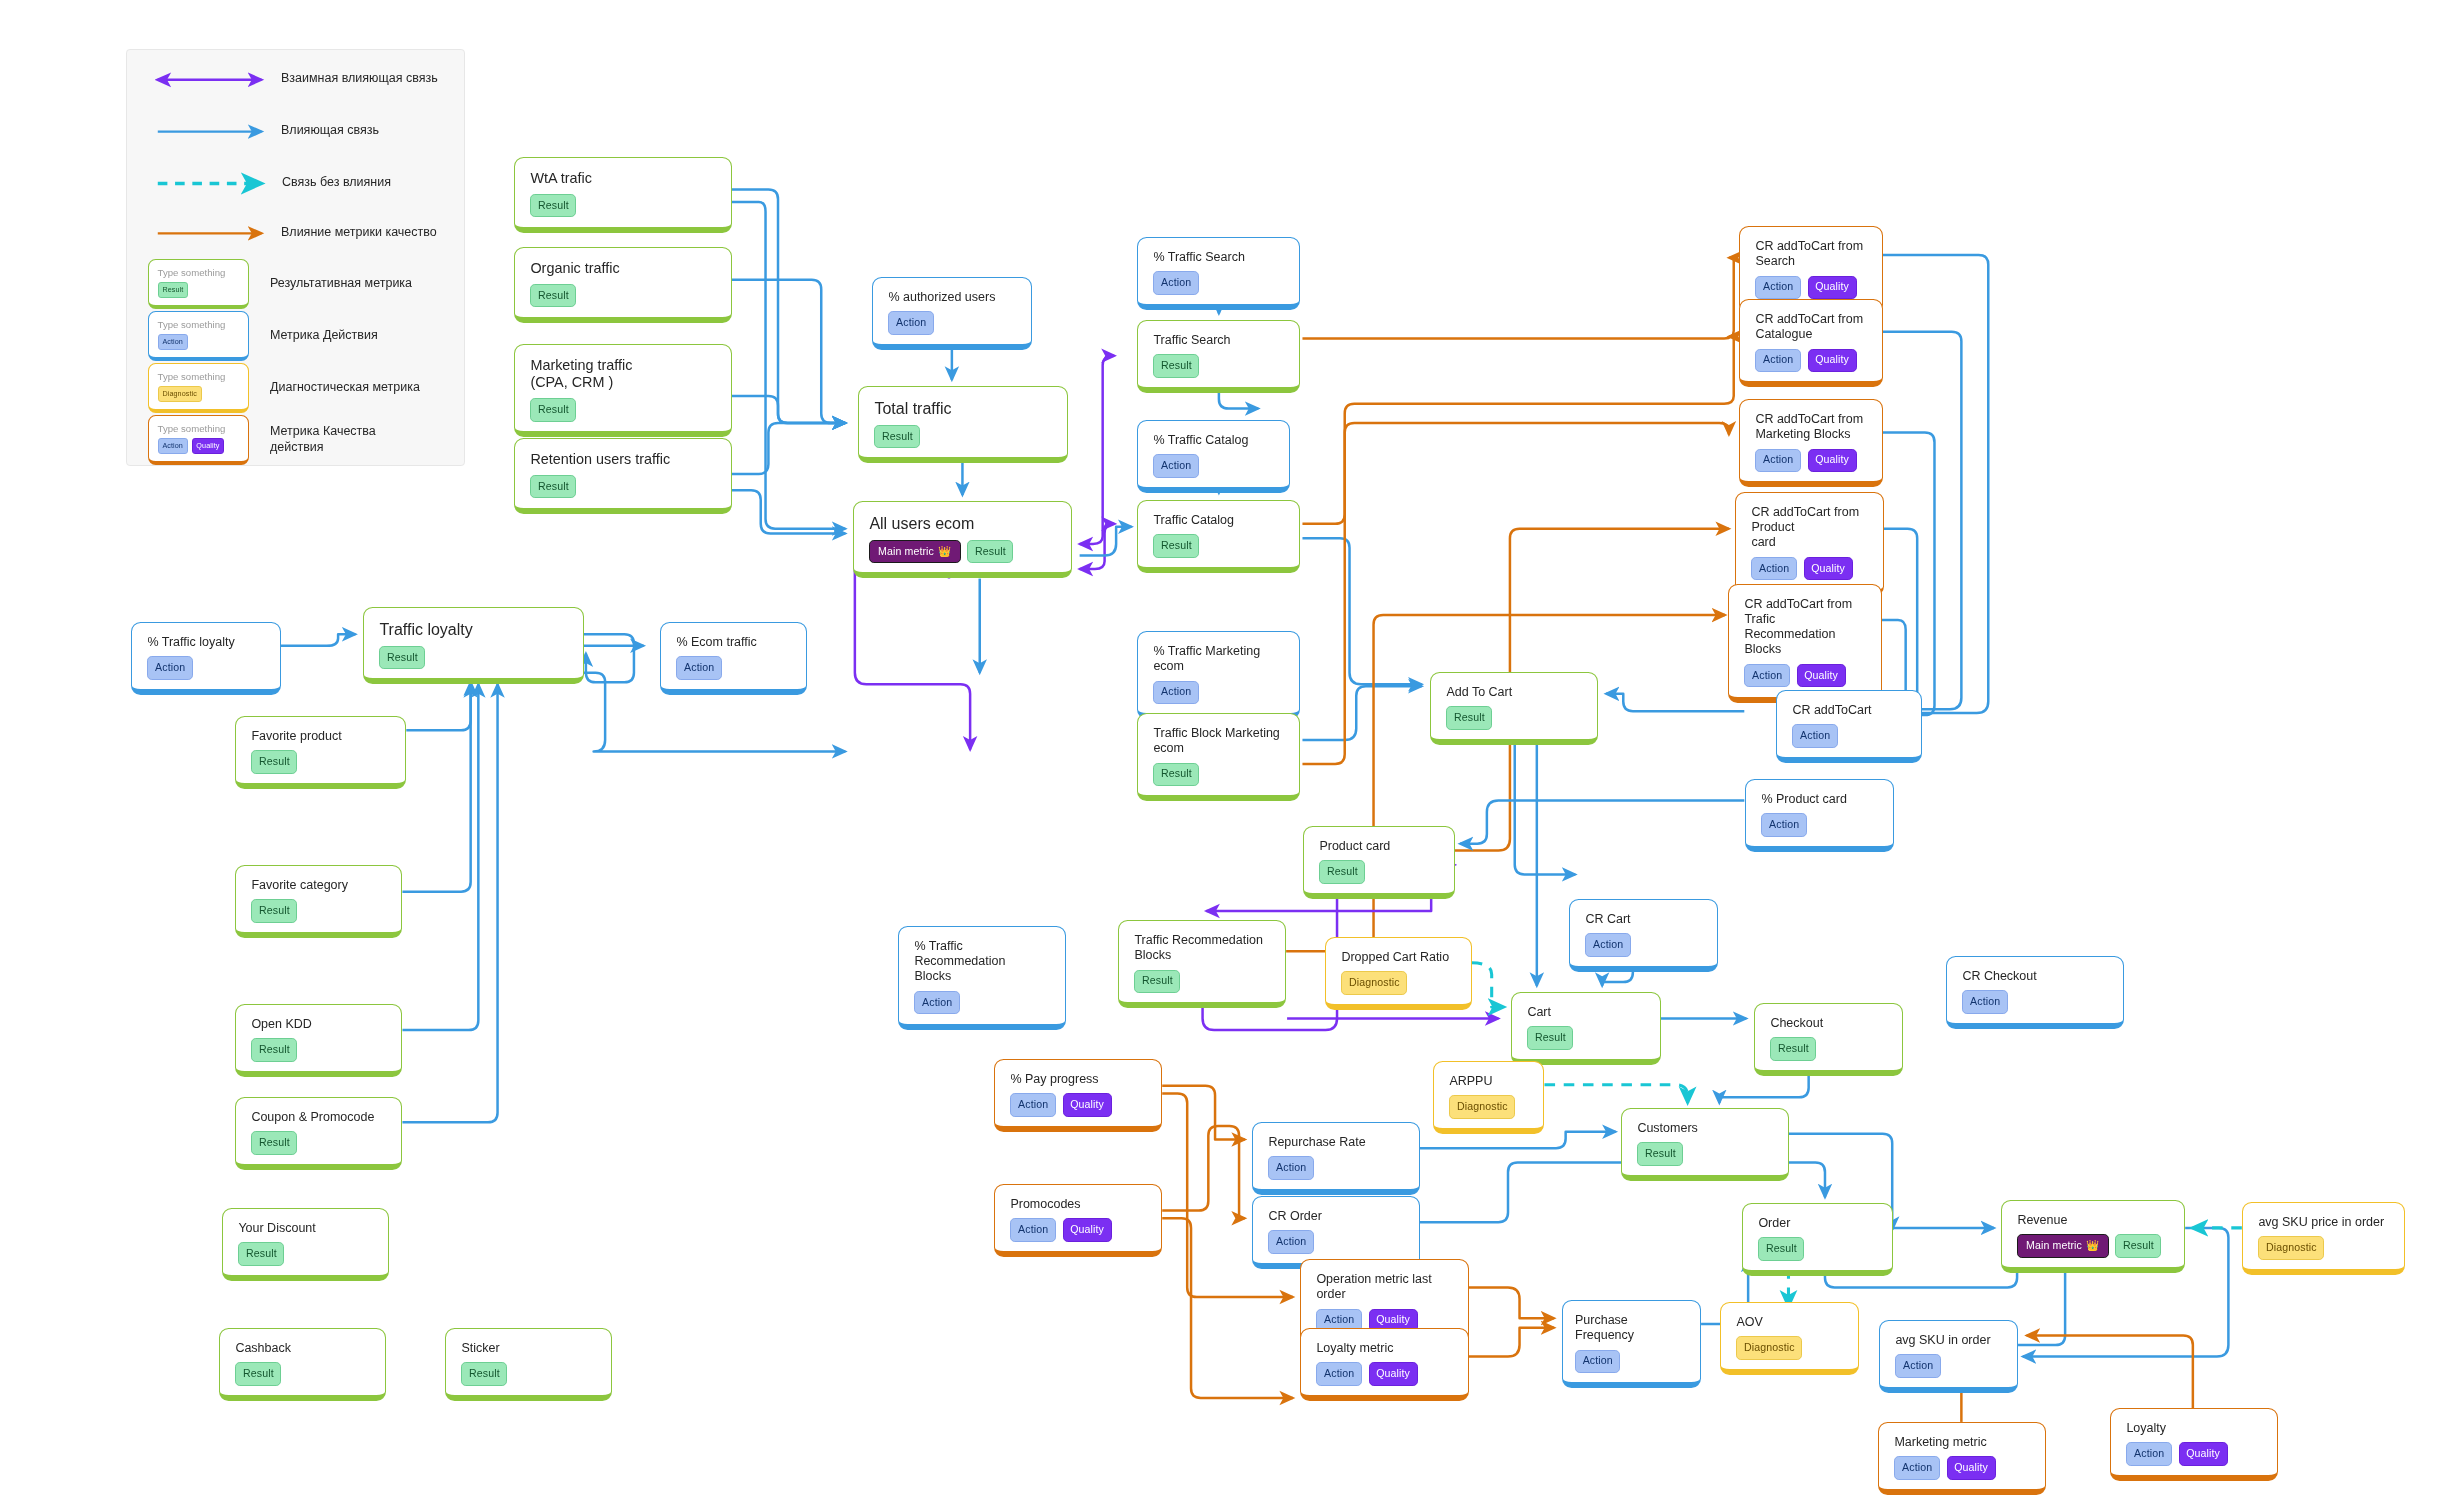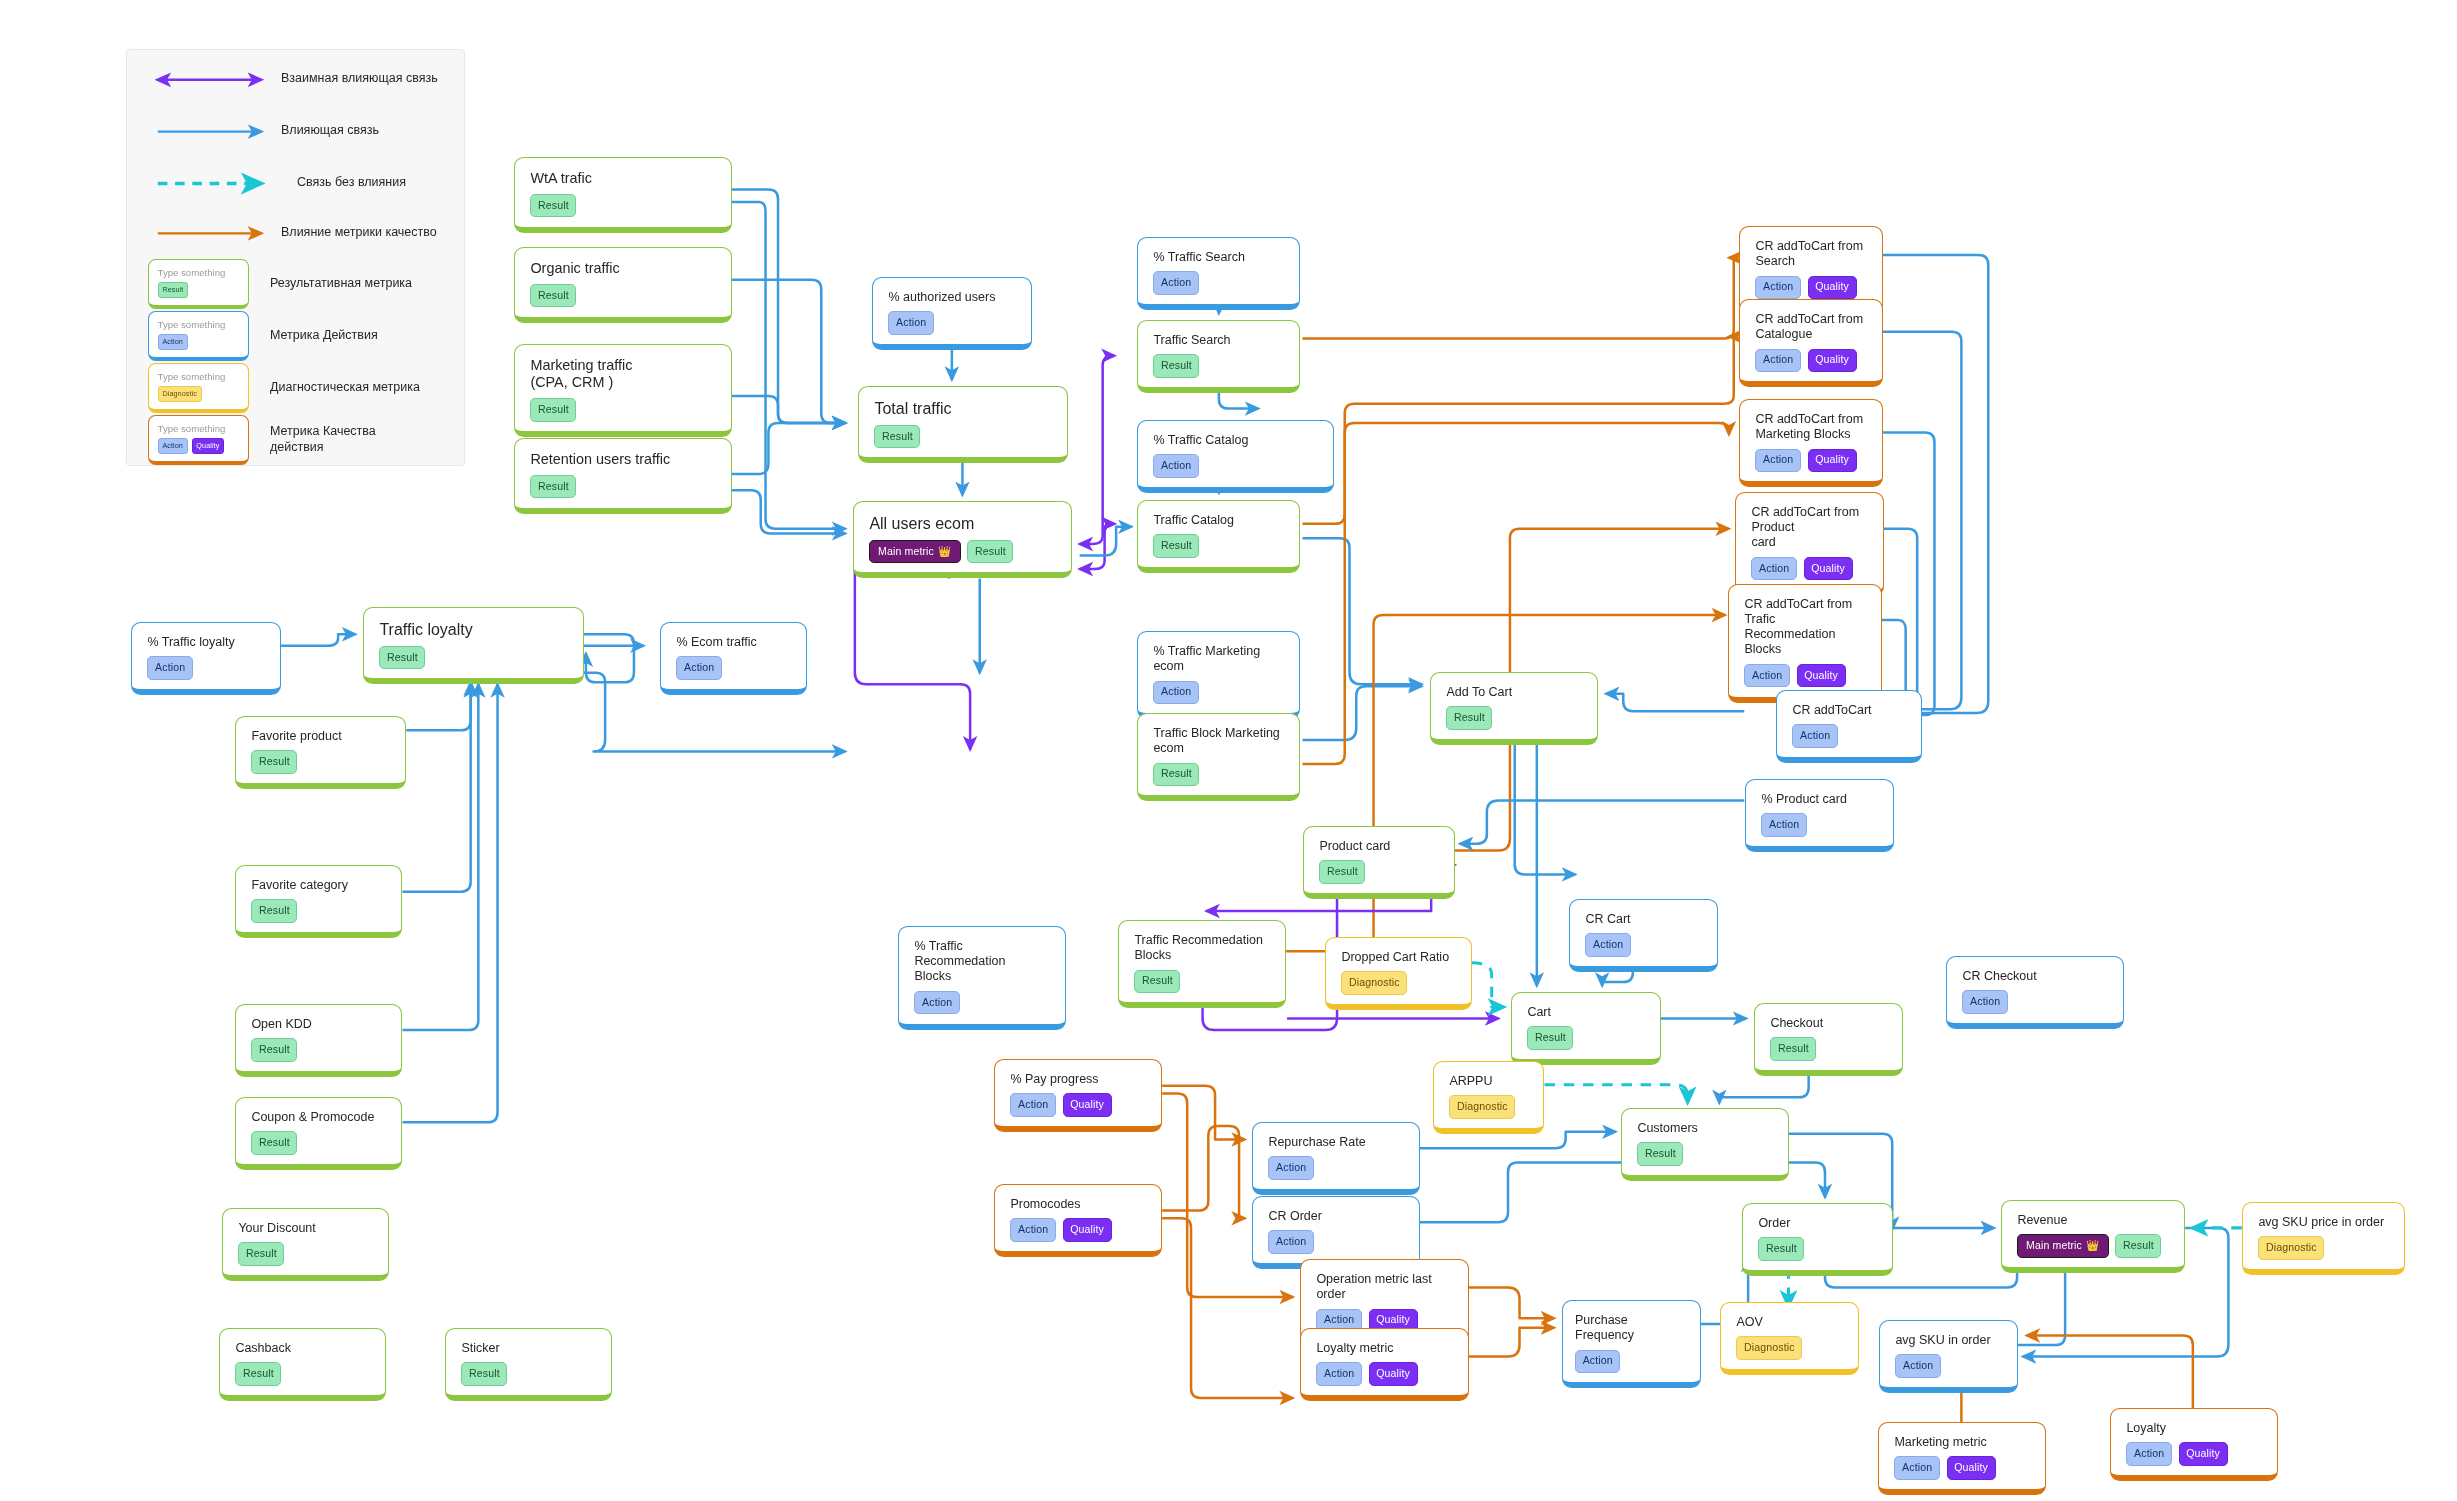--- a/index.html
+++ b/index.html
@@ -248,21 +248,21 @@
         <div class="badges">
           <span class="badge action">Action</span>
         </div>
       </div>
       <div class="node type-result t-sm" style="left: 1137px; top: 320px; width: 163px; min-height: 54px;">
         <div class="title">Traffic Search</div>
         <div class="badges">
           <span class="badge result">Result</span>
         </div>
       </div>
-      <div class="node type-action t-sm" style="left: 1137px; top: 420px; width: 197px; min-height: 52px;">
+      <div class="node type-action t-sm" style="left: 1137px; top: 420px; width: 153px; min-height: 52px;">
         <div class="title">% Traffic Catalog</div>
         <div class="badges">
           <span class="badge action">Action</span>
         </div>
       </div>
       <div class="node type-result t-sm" style="left: 1137px; top: 500px; width: 163px; min-height: 54px;">
         <div class="title">Traffic Catalog</div>
         <div class="badges">
           <span class="badge result">Result</span>
         </div>
@@ -582,21 +582,21 @@
         </g>
     </svg>
     <div id="legend-rows">
         <div class="lg-row" style="left: 154px; top: 21px;">
           <div class="lg-text" style="margin-left: 0px;">Взаимная влияющая связь</div>
         </div>
         <div class="lg-row" style="left: 154px; top: 73px;">
           <div class="lg-text" style="margin-left: 0px;">Влияющая связь</div>
         </div>
         <div class="lg-row" style="left: 154px; top: 125px;">
-          <div class="lg-text" style="margin-left: 16px;">Связь без влияния</div>
+          <div class="lg-text" style="margin-left: 1px;">Связь без влияния</div>
         </div>
         <div class="lg-row" style="left: 154px; top: 175px;">
           <div class="lg-text" style="margin-left: 0px;">Влияние метрики качество</div>
         </div>
         <div class="lg-row" style="left: 21px; top: 209px;">
           <div class="lg-card type-result">
             <div class="ph">Type something</div>
             <div class="badges">
               <span class="badge result">Result</span>
             </div>

